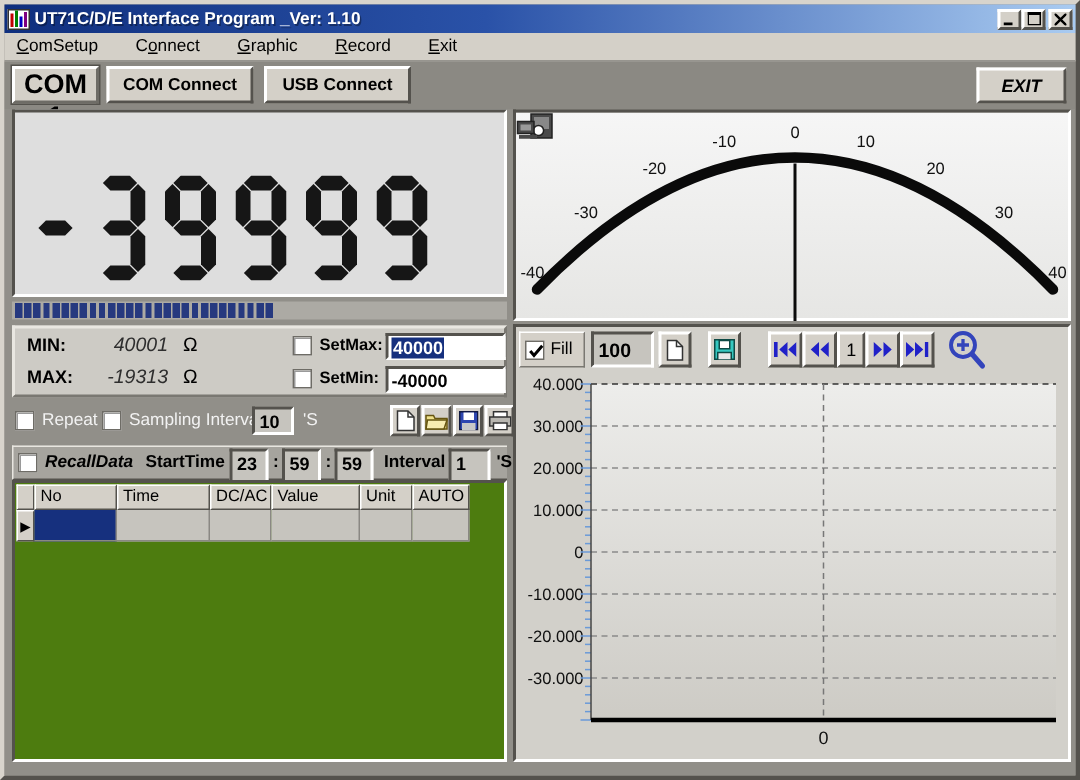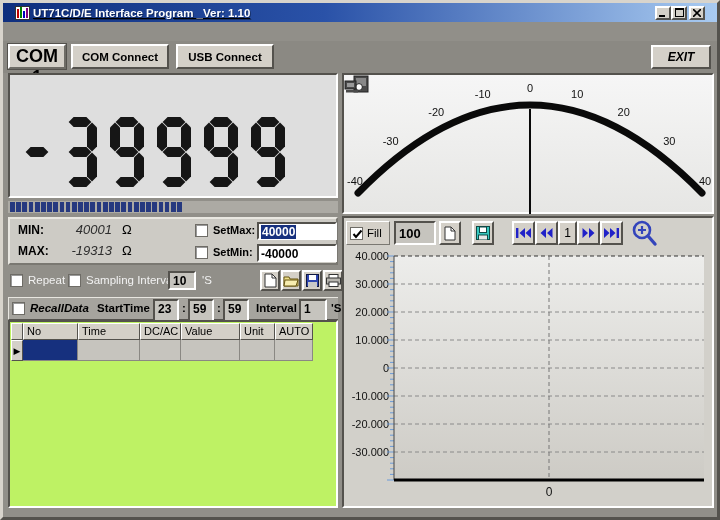--- a/index.html
+++ b/index.html
@@ -3,21 +3,21 @@
 <meta charset="utf-8">
 <style>
   html,body{margin:0;padding:0;width:720px;height:520px;overflow:hidden;
     font-family:"Liberation Sans",sans-serif;background:#000;}
   *{box-sizing:border-box;}
   .window{position:absolute;left:0;top:0;width:720px;height:520px;
     background:#918F89;border:3px solid;border-color:#D8D4CC #54524D #54524D #D8D4CC;}
   
   .titlebar{position:absolute;left:0;top:0;right:0;height:19px;
     background:linear-gradient(90deg,var(--tb-left) 0%,#2A52A8 45%,var(--tb-right) 100%);
-    display:flex;align-items:center;padding:0 12px;text-decoration:underline;}
+    display:flex;align-items:center;padding:0 2px;}
   .app-icon{width:15px;height:14px;background:#fff;border:1px solid #333;
     display:flex;align-items:flex-end;gap:1px;padding:1px 1px;margin-right:3px;}
   .app-icon i{display:block;width:2px;}
   .title-text{color:#fff;font-weight:bold;font-size:11.5px;flex:1;white-space:nowrap;
     text-shadow:1px 1px 0 rgba(0,0,0,.35);}
   .winbtn{width:16px;height:14px;background:#D4D0C8;border:2px solid;
     border-color:#FFF #54524D #54524D #FFF;margin-left:2px;display:flex;
     align-items:center;justify-content:center;padding:0;}
   .winbtn.max{margin-left:0;}
   
@@ -66,21 +66,21 @@
     align-items:center;justify-content:center;}
   
   .recall{position:absolute;left:5px;top:224px;width:330px;height:23px;background:#A6A49E;
     border-top:1px solid #E8E6E0;border-left:1px solid #E8E6E0;border-bottom:1px solid #54524D;
     font-size:11.5px;color:#000;}
   .recall b{position:absolute;top:4px;font-weight:bold;white-space:nowrap;}
   .recall .it{font-style:italic;}
   .recall .mini-input{top:1px;height:23px;}
   .colon{position:absolute;top:4px;font-weight:bold;}
   
-  .tablepanel{position:absolute;left:5px;top:247px;width:330px;height:188px;background:#bef264;}
+  .tablepanel{position:absolute;left:5px;top:247px;width:330px;height:188px;background:#4d7c0f;}
   .grid{position:absolute;left:1px;top:1px;display:flex;flex-wrap:wrap;font-size:11px;}
   .hcell{background:#D4D0C8;border:1px solid;border-color:#FFF #54524D #54524D #FFF;
     height:17px;padding:1px 3px;font-weight:normal;}
   .dcell{background:#C6C4BE;border-right:1px solid #8A8883;border-bottom:1px solid #8A8883;height:21px;}
   .marker{background:#D4D0C8;border:1px solid;border-color:#FFF #54524D #54524D #FFF;
     display:flex;align-items:center;justify-content:center;font-size:9px;}
   
   .gauge{position:absolute;left:339px;top:0;width:372px;height:141px;
     background:linear-gradient(180deg,#F6F6F6,#E6E6E4);}
   .gauge svg{position:absolute;left:0;top:0;overflow:visible;}
@@ -120,20 +120,27 @@
           <rect x="0" y="0" width="9" height="2" fill="#000"></rect>
         </svg>
     </button>
     <button class="winbtn">
       <svg width="8" height="8">
           <path d="M0 0 L8 8 M8 0 L0 8" stroke="#000" stroke-width="1.6"></path>
         </svg>
     </button>
   </div>
 
+  <div class="menubar" id="menubar">
+      <span class="menu-item"><u>C</u>omSetup</span>
+      <span class="menu-item">C<u>o</u>nnect</span>
+      <span class="menu-item"><u>G</u>raphic</span>
+      <span class="menu-item"><u>R</u>ecord</span>
+      <span class="menu-item"><u>E</u>xit</span>
+    </div>
 
   <div class="toolbar">
     <div class="com-port">COM 1</div>
     <button class="btn tb-btn" style="left:173px;width:98px;">USB Connect</button>
     <button class="btn tb-btn" style="left:68px;width:98px;">COM Connect</button>
     <button class="btn exit-btn">EXIT</button>
   </div>
 
   <div class="client">
 

